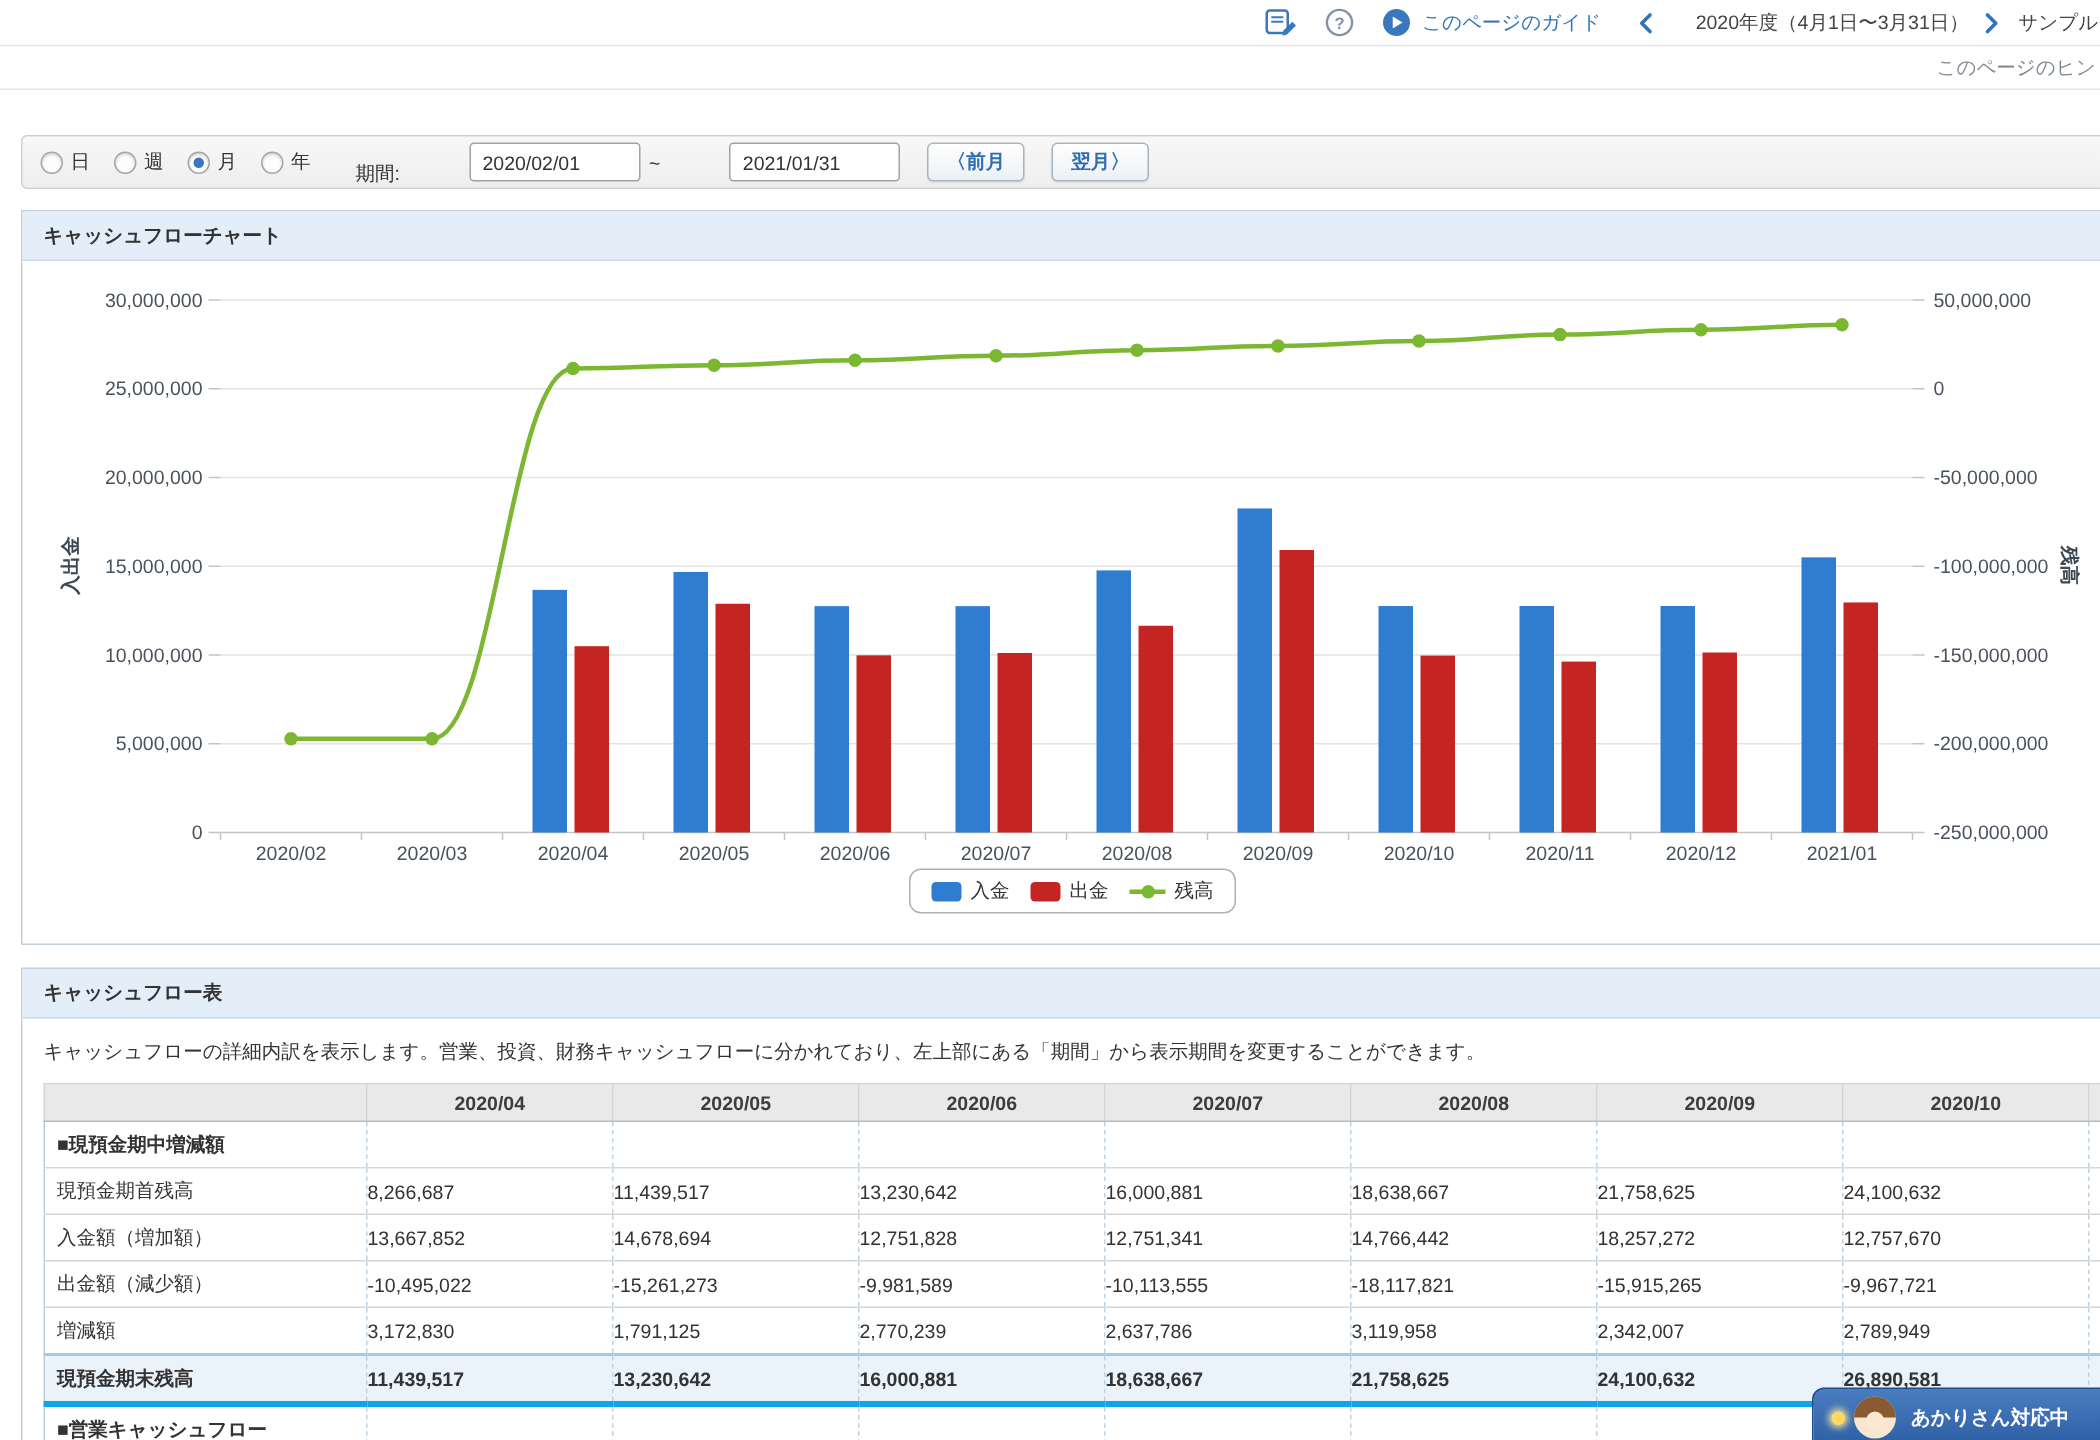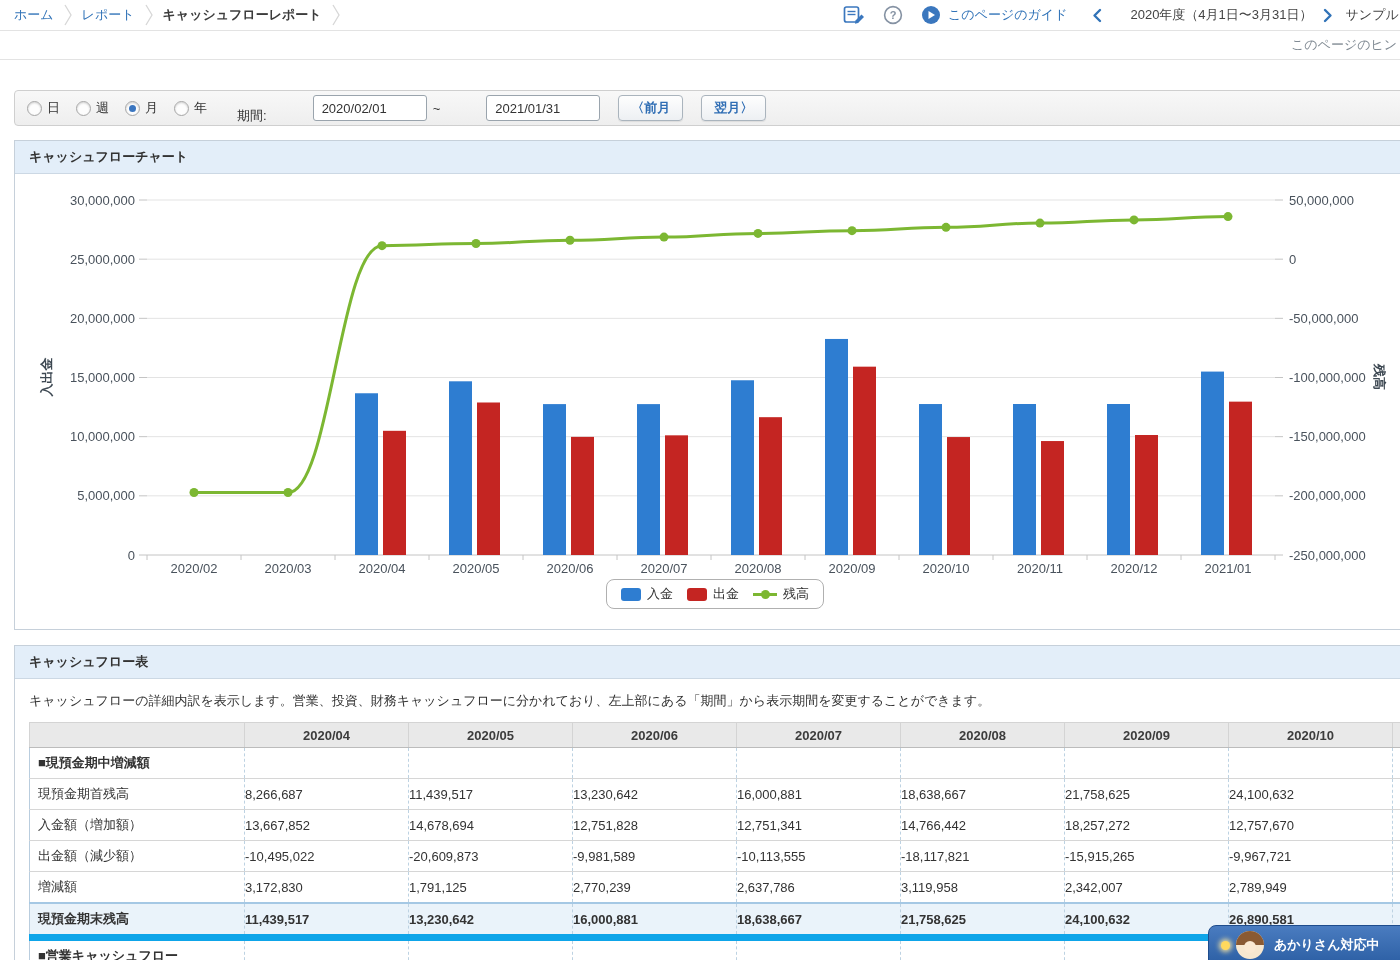--- a/index.html
+++ b/index.html
@@ -59,59 +59,39 @@
   #cf-table{margin-left:14px;border-collapse:collapse;table-layout:fixed;width:1527px;font-size:13px;color:#333;
             border:1px solid #b9cdde;}
   #cf-table th{background:#e9e9e9;font-weight:bold;height:22px;text-align:center;
                border:1px solid #d4d4d4;border-bottom:1px solid #bcbcbc;font-size:13px;color:#3c3c3c;}
   #cf-table td{height:30px;border-right:1px dashed #bdd2e2;border-left:1px dashed #bdd2e2;
                border-bottom:1px solid #d6d6d6;padding:0;}
   #cf-table td.lbl{text-align:left;padding-left:8px;}
   #cf-table td.val{padding-right:10px;}
   #cf-table tr.row-section td{font-weight:bold;}
   #cf-table tr.row-total td{background:#eaf3fa;font-weight:bold;
-               border-top:2px solid #a5c8e4;border-bottom:7px solid #0ea5e9;}
+               border-top:2px solid #a5c8e4;border-bottom:4px solid #0ea5e9;}
 
   
   .chat-widget{position:absolute;left:1208px;top:925px;width:200px;height:40px;
                background:linear-gradient(#4a7cc0,#2c5fa4);border:1px solid #1e4c8c;border-radius:8px 0 0 0;
                display:flex;align-items:center;box-sizing:border-box;padding-left:12px;cursor:pointer;}
   .chat-bulb{width:9px;height:9px;background:#ffd95e;border-radius:50%;box-shadow:0 0 5px 2px rgba(255,233,160,.9);margin-right:6px;}
   .chat-avatar{position:relative;width:28px;height:28px;border-radius:50%;background:#f7e7cf;overflow:hidden;flex:none;}
   .chat-avatar::before{content:'';position:absolute;top:-3px;left:-3px;width:34px;height:17px;
                border-radius:50% 50% 0 0;background:#8a5a33;}
   .chat-avatar::after{content:'';position:absolute;top:10px;left:8px;width:12px;height:12px;border-radius:50%;background:#fbe9d2;}
   .chat-label{color:#fff;font-size:13px;font-weight:bold;margin-left:10px;white-space:nowrap;}
 </style>
 </head>
 <body>
 
 <div id="page">
 
   <div class="topbar">
-    <nav class="breadcrumb">
-      <a class="crumb-link">ホーム</a>
-      <span class="crumb-sep">
-        <svg width="8" height="24" viewBox="0 0 8 24">
-            <path d="M1 2 L7 12 L1 22" fill="none" stroke="#d7d7d7" stroke-width="1.3"></path>
-          </svg>
-      </span>
-      <a class="crumb-link">レポート</a>
-      <span class="crumb-sep">
-        <svg width="8" height="24" viewBox="0 0 8 24">
-            <path d="M1 2 L7 12 L1 22" fill="none" stroke="#d7d7d7" stroke-width="1.3"></path>
-          </svg>
-      </span>
-      <span class="crumb-current">キャッシュフローレポート</span>
-      <span class="crumb-sep">
-        <svg width="8" height="24" viewBox="0 0 8 24">
-            <path d="M1 2 L7 12 L1 22" fill="none" stroke="#d7d7d7" stroke-width="1.3"></path>
-          </svg>
-      </span>
-    </nav>
 
     <div class="topbar-right">
       <span class="tb-icon" style="margin-right:17px;">
         <svg width="23" height="22" viewBox="0 0 23 22">
           <rect x="1.5" y="3" width="14" height="15" rx="2" fill="none" stroke="#3a77be" stroke-width="1.7"></rect>
           <line x1="4.5" y1="7.5" x2="12.5" y2="7.5" stroke="#3a77be" stroke-width="1.4"></line>
           <line x1="4.5" y1="10.5" x2="12.5" y2="10.5" stroke="#3a77be" stroke-width="1.4"></line>
           <path d="M12.5 16.5 L18.5 10.5 L21 13 L15 19 L12 19.8 Z" fill="#3a77be"></path>
         </svg>
       </span>
@@ -360,21 +340,21 @@
             <td class="val">12,751,828</td>
             <td class="val">12,751,341</td>
             <td class="val">14,766,442</td>
             <td class="val">18,257,272</td>
             <td class="val">12,757,670</td>
             <td class="val"></td>
           </tr>
           <tr class="row-data">
             <td class="lbl">出金額（減少額）</td>
             <td class="val">-10,495,022</td>
-            <td class="val">-20,609,873</td>
+            <td class="val">-15,261,273</td>
             <td class="val">-9,981,589</td>
             <td class="val">-10,113,555</td>
             <td class="val">-18,117,821</td>
             <td class="val">-15,915,265</td>
             <td class="val">-9,967,721</td>
             <td class="val"></td>
           </tr>
           <tr class="row-data">
             <td class="lbl">増減額</td>
             <td class="val">3,172,830</td>

